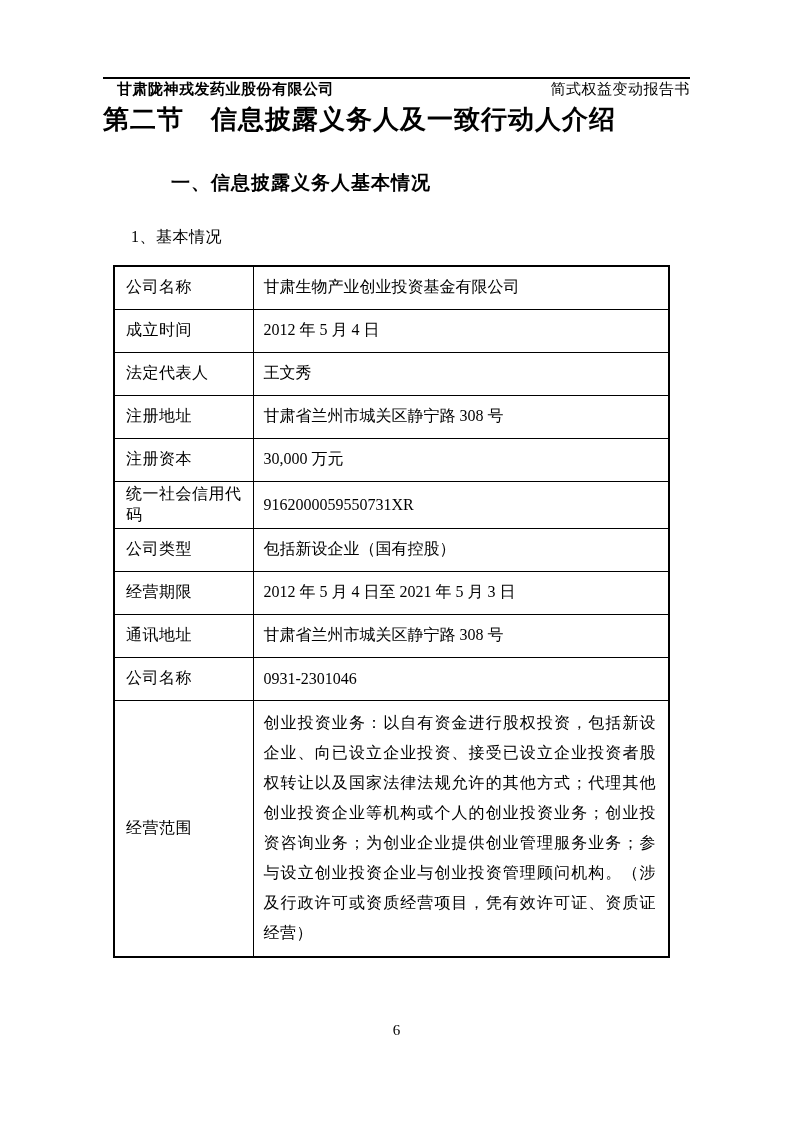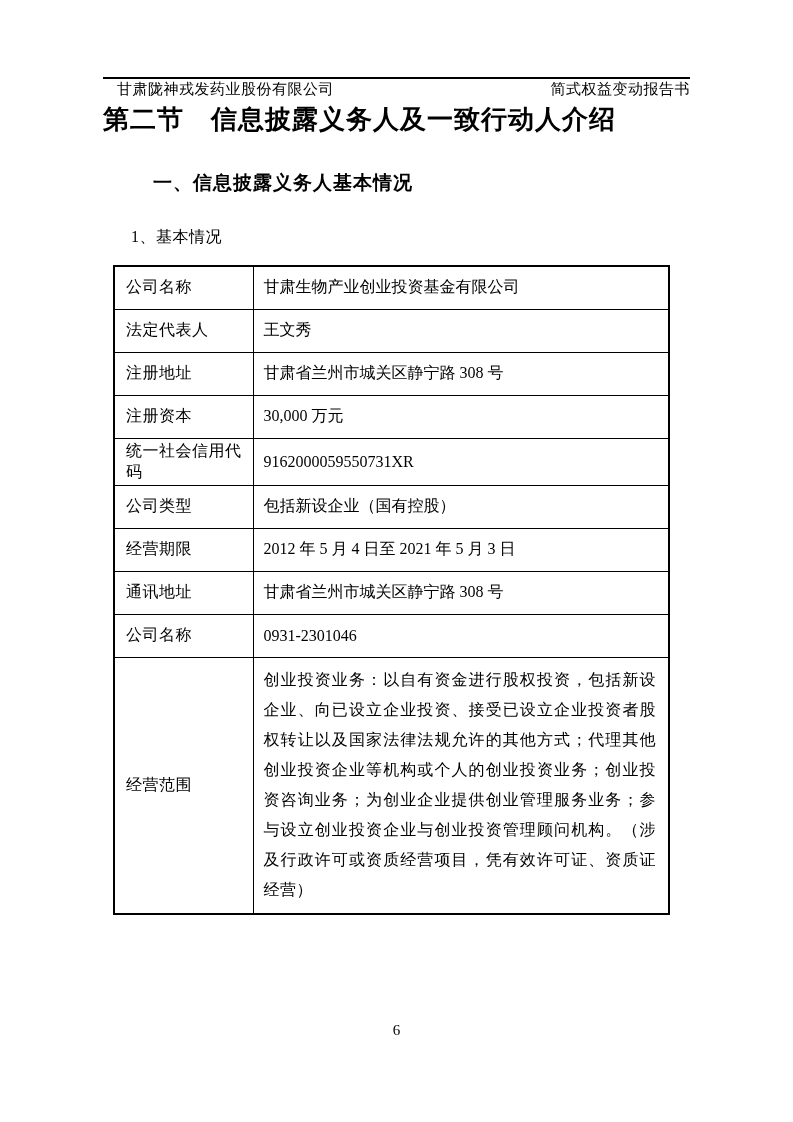--- a/index.html
+++ b/index.html
@@ -16,39 +16,39 @@
     width: 793px; height: 1122px;
     background: #ffffff;
   }
   
   .doc-header {
     position: absolute;
     left: 103px; width: 587px; top: 56px;
     display: flex; justify-content: space-between; align-items: flex-end;
     font-size: 15px; line-height: 20px;
   }
-  .doc-header .hdr-left { padding-left: 14px; letter-spacing: 0.5px; }
+  .doc-header .hdr-left { padding-left: 14px; letter-spacing: 0.5px; font-weight: bold; }
   .doc-header .hdr-right { letter-spacing: 0.5px; margin-top: 23px; }
   .header-rule {
     position: absolute;
     left: 103px; width: 587px; top: 77px;
     height: 0; border-top: 2px solid #000;
   }
   
   .doc-title {
     position: absolute;
     left: 103px; width: 587px; top: 100px;
     text-align: left;
     font-size: 26px; font-weight: bold;
     line-height: 40px;
     letter-spacing: 1px;
   }
   .section-heading {
     position: absolute;
-    left: 153px; top: 170px;
+    left: 171px; top: 170px;
     font-size: 19px; font-weight: bold;
     letter-spacing: 1px;
   }
   .sub-heading {
     position: absolute;
     left: 131px; top: 227px;
     font-size: 16px; font-weight: normal;
     letter-spacing: 0.5px;
   }
   
@@ -113,20 +113,24 @@
     <colgroup>
         <col style="width:139px">
         <col>
       </colgroup>
     <tbody>
       <tr class="plain-row">
         <td class="row-label">公司名称</td>
         <td class="row-value">甘肃生物产业创业投资基金有限公司</td>
       </tr>
       <tr class="plain-row">
+        <td class="row-label">成立时间</td>
+        <td class="row-value">2012 年 5 月 4 日</td>
+      </tr>
+      <tr class="plain-row">
         <td class="row-label">法定代表人</td>
         <td class="row-value">王文秀</td>
       </tr>
       <tr class="plain-row">
         <td class="row-label">注册地址</td>
         <td class="row-value">甘肃省兰州市城关区静宁路 308 号</td>
       </tr>
       <tr class="plain-row">
         <td class="row-label">注册资本</td>
         <td class="row-value">30,000 万元</td>

